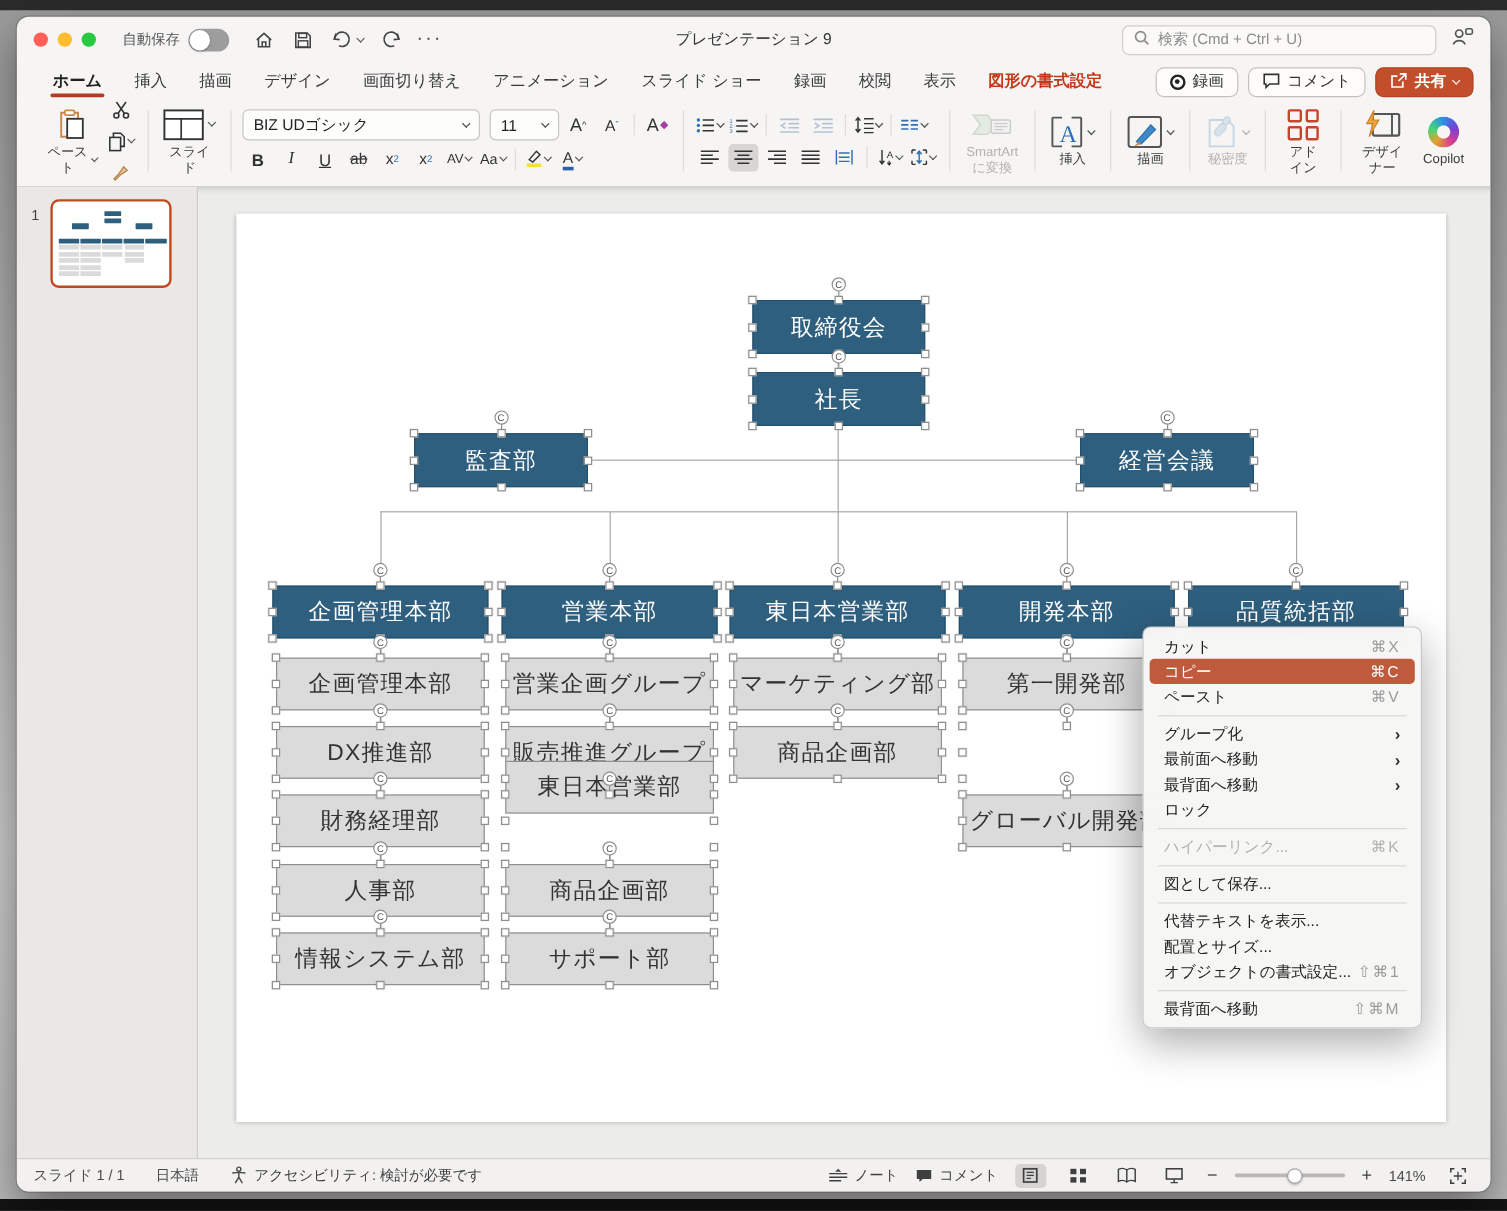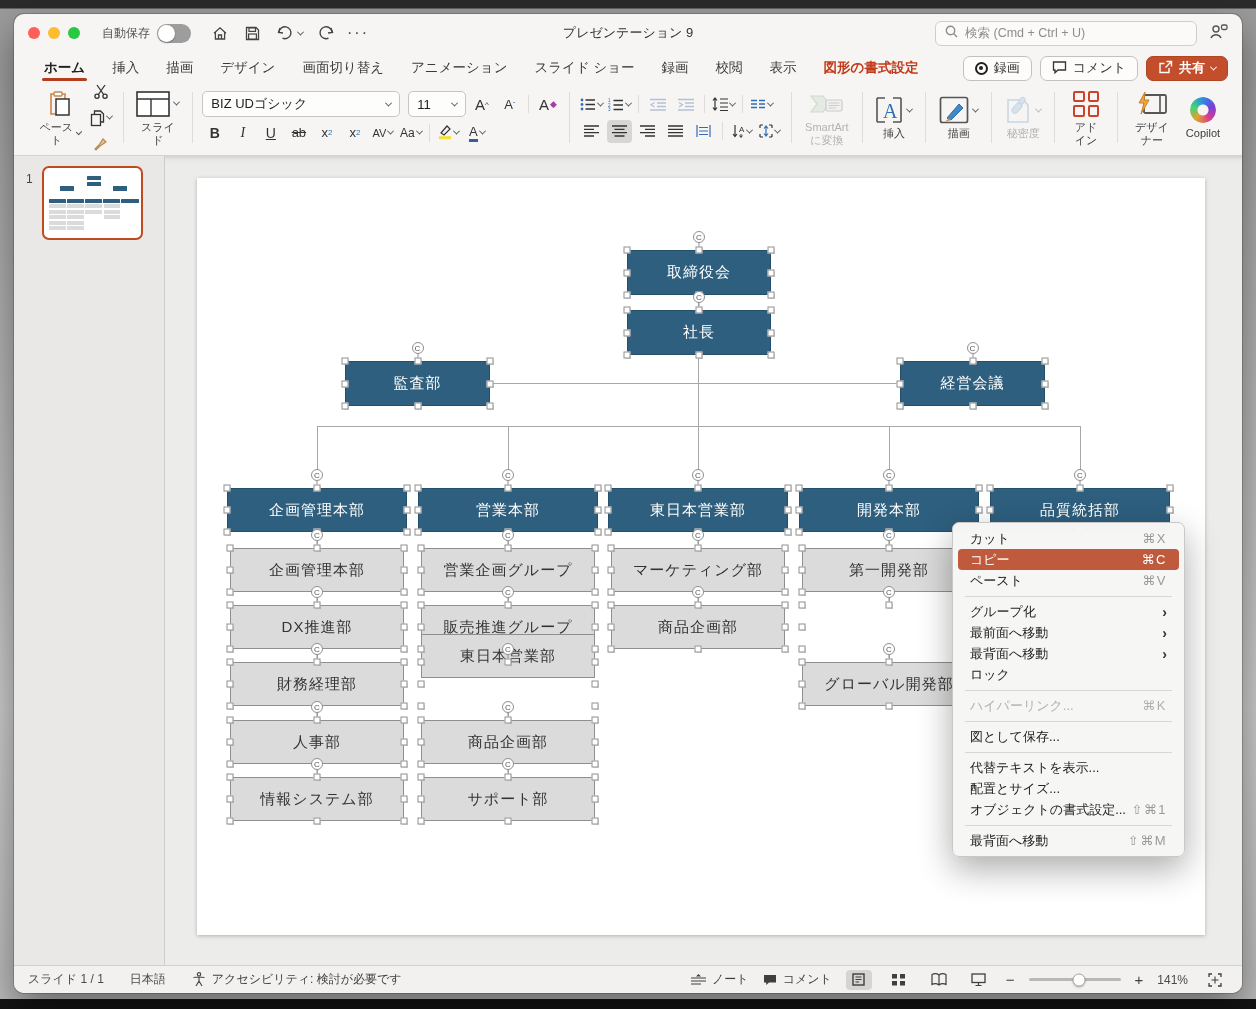--- a/index.html
+++ b/index.html
@@ -64,21 +64,21 @@
   .content{position:absolute;top:142px;bottom:28px;left:0;right:0;display:flex;}
   .panel{width:151px;background:#e9e8e7;border-right:1px solid #cfcecd;position:relative;}
   .thumbnum{position:absolute;left:12px;top:16px;font-size:12px;color:#444;}
   .thumb{position:absolute;left:28px;top:10px;width:101px;height:74px;border:2.5px solid #c04a20;border-radius:7px;background:#fff;overflow:hidden;}
   .thumb-inner{position:absolute;left:2px;top:1px;width:96px;height:70px;}
   .tb-box{position:absolute;border-radius:.5px;}
   .canvas{flex:1;background:#ececeb;position:relative;box-shadow:inset 0 6px 6px -6px rgba(0,0,0,.22);}
   .slide{position:absolute;left:32px;top:22px;width:1008px;height:757px;background:#fff;box-shadow:0 1px 4px rgba(0,0,0,.25);}
   
   .conn{position:absolute;background:#a8a8a8;z-index:1;}
-  .org-box{position:absolute;z-index:2;display:flex;align-items:center;justify-content:center;font-size:15px;letter-spacing:1px;}
+  .org-box{position:absolute;z-index:2;display:flex;align-items:center;justify-content:center;font-size:19px;letter-spacing:1px;}
   .org-box.dark{background:#2e5f7e;border:1px solid #24506c;color:#fff;}
   .org-box.light{background:#dbdbdb;border:1px solid #8f8f8f;color:#333;}
   .handle{position:absolute;width:7px;height:7px;background:#fff;border:1px solid #8f8f8f;box-shadow:0 0 1px rgba(0,0,0,.25);z-index:4;transform:translate(-50%,-50%);}
   .rot{position:absolute;width:12px;height:12px;border:1px solid #8f8f8f;border-radius:50%;background:#fff;z-index:4;transform:translate(-50%,-50%);display:flex;align-items:center;justify-content:center;font-size:8px;color:#555;}
   .rotstub{position:absolute;width:1px;height:8px;background:#8f8f8f;z-index:3;transform:translateX(-50%);}
   
   .ctxmenu{position:absolute;left:938px;top:508px;width:233px;background:rgba(246,246,245,.99);border:1px solid #c9c8c7;border-radius:7px;box-shadow:0 12px 34px rgba(0,0,0,.33);padding:5px 0;z-index:50;font-size:13px;}
   .mi{display:flex;align-items:center;height:21px;padding:0 12px;margin:0 5px;border-radius:4px;color:#222;}
   .mi .lab{flex:1;white-space:nowrap;}
   .mi .mshort{color:#9a9a9a;letter-spacing:1.5px;}

